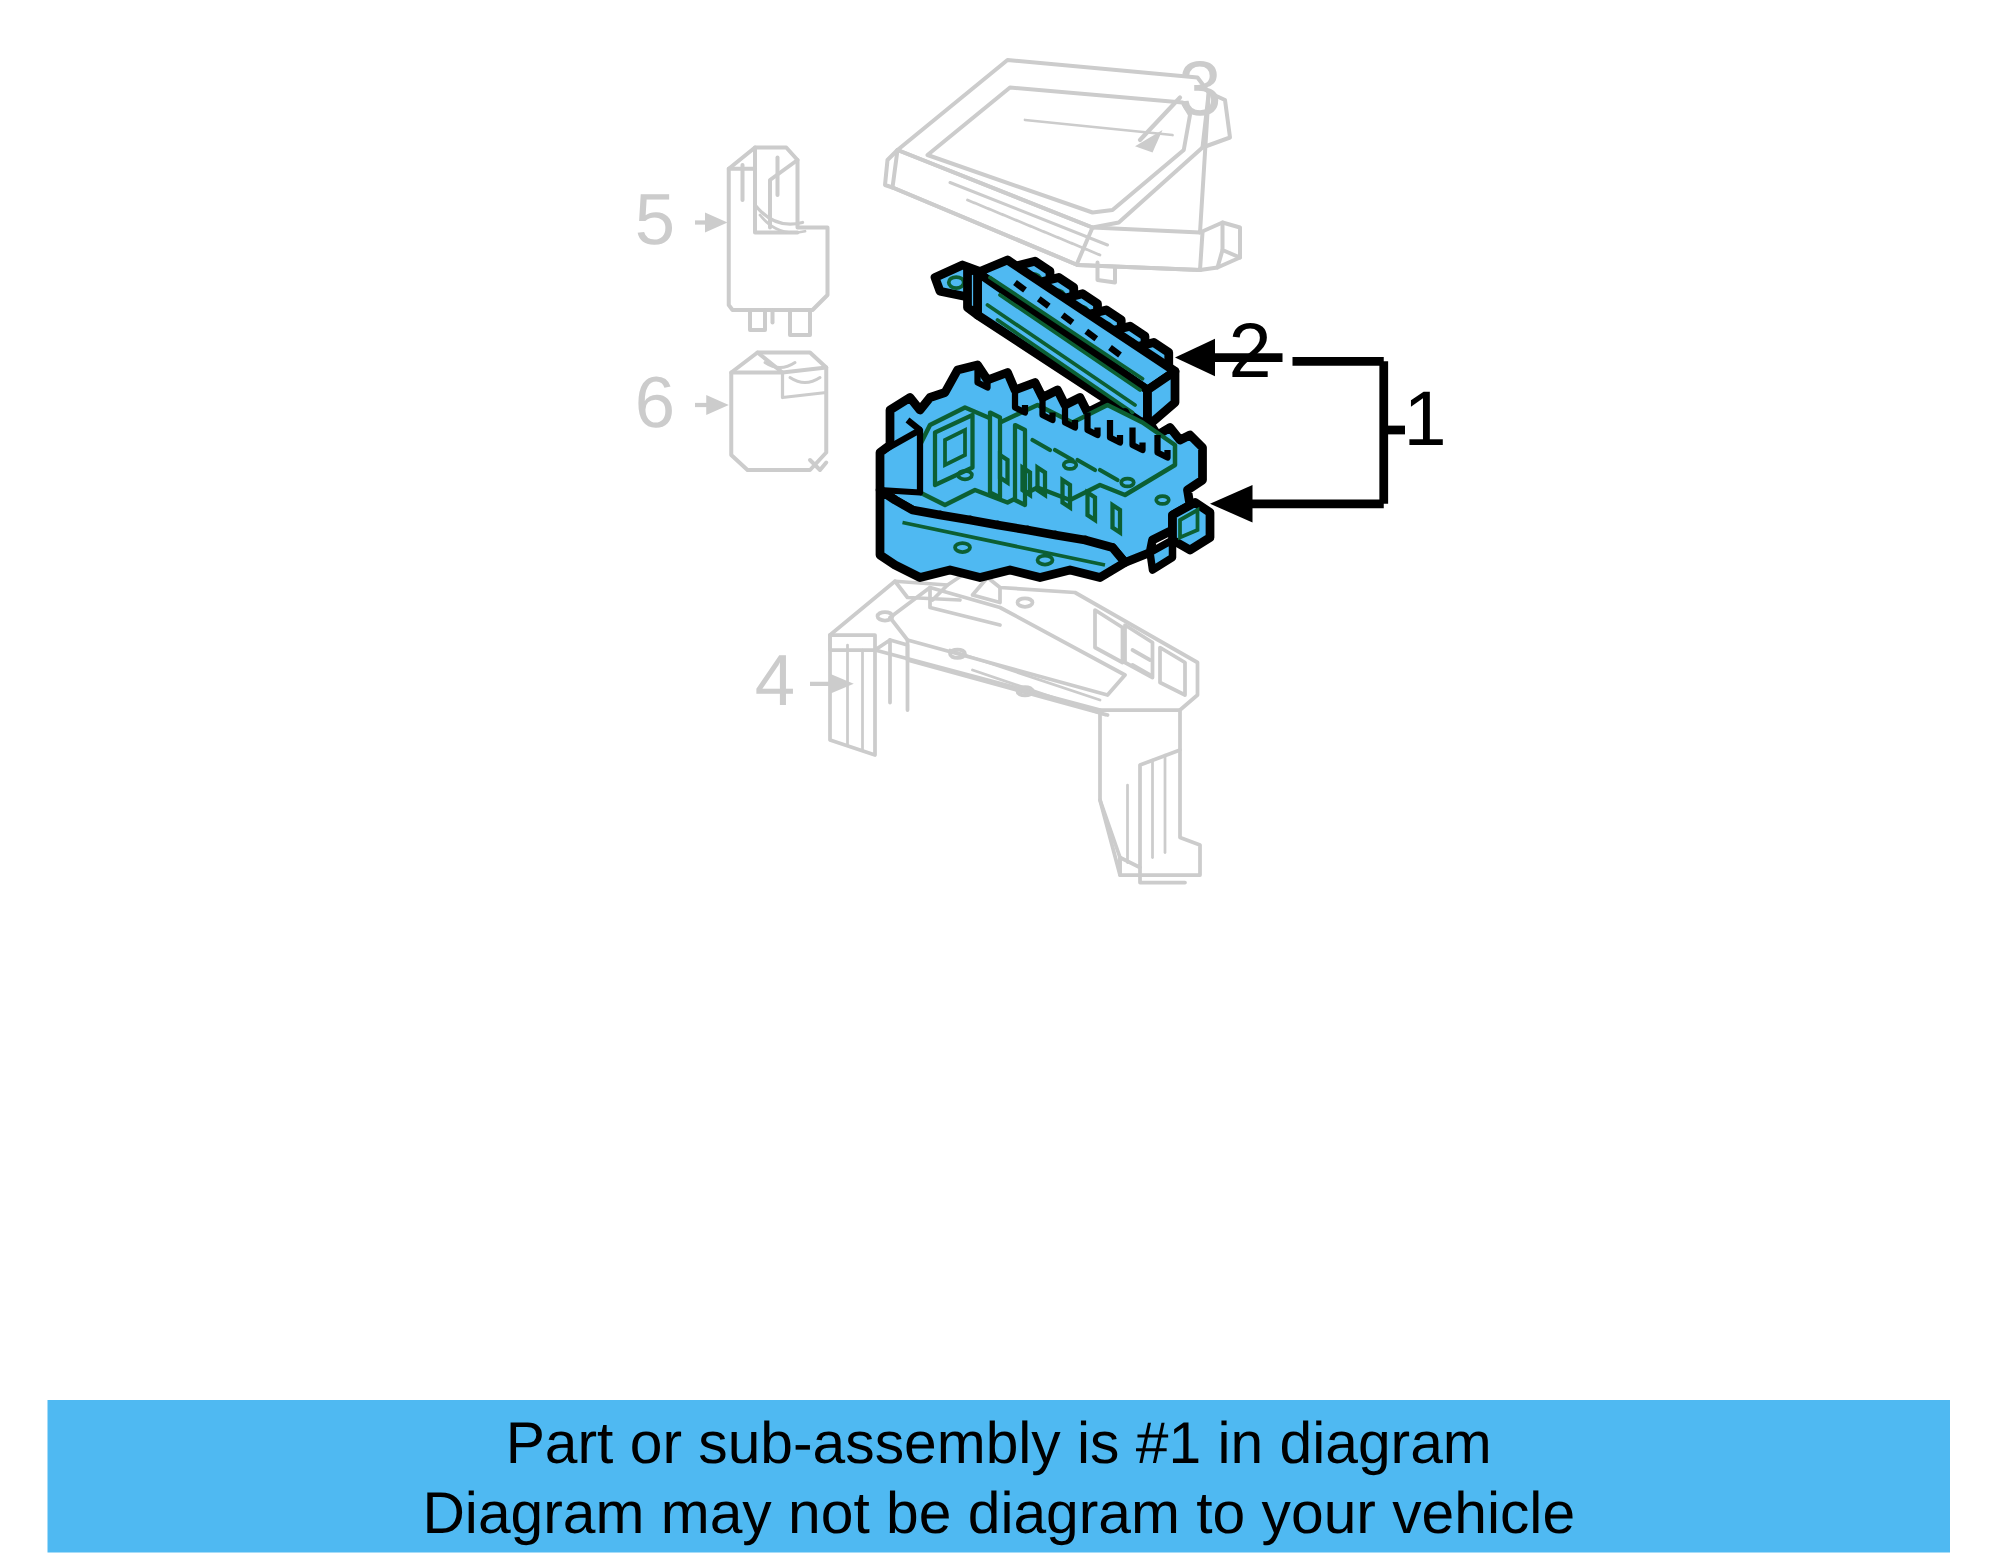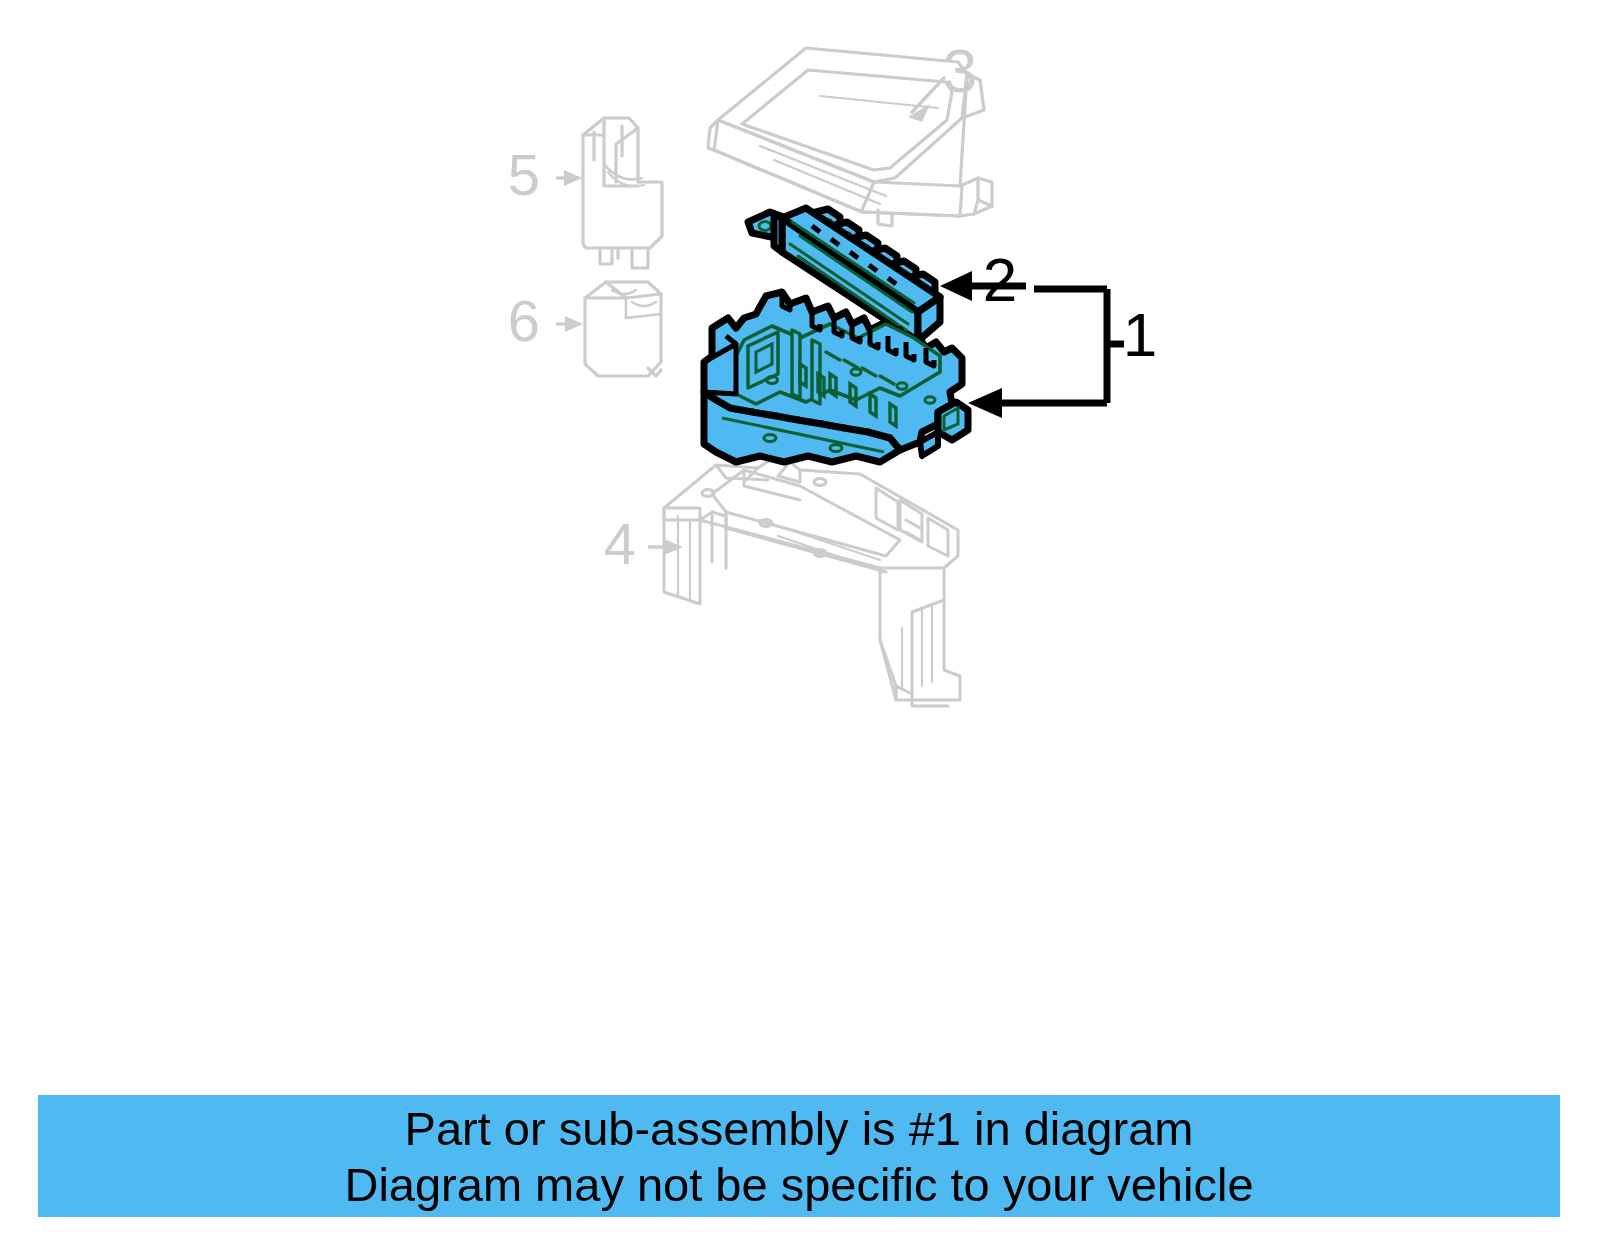--- a/index.html
+++ b/index.html
@@ -30,21 +30,21 @@
     height: 1249px;
     display: block;
   }
   .callout-num {
     font-family: "Liberation Sans", sans-serif;
     font-weight: 400;
   }
   #disclaimer-banner {
     position: absolute;
     left: 38px;
-    top: 1095px;
+    top: 1120px;
     width: 1522px;
     height: 122px;
     background: #4fb9f2;
     box-sizing: border-box;
     display: flex;
     flex-direction: column;
     align-items: center;
     justify-content: flex-start;
     padding-top: 6px;
   }
@@ -320,14 +320,14 @@
       <polygon points="968,403 1002,388 1002,418" fill="#000000"></polygon>
     </g>
     <text class="callout-num" x="1140" y="340" font-size="62" fill="#000000" text-anchor="middle" dominant-baseline="middle">1</text>
 
   </svg>
 
 </div>
 
 <div id="disclaimer-banner">
   <div class="banner-line">Part or sub-assembly is #1 in diagram</div>
-  <div class="banner-line">Diagram may not be specific to your vehicle</div>
+  <div class="banner-line">Diagram may not be diagram to your vehicle</div>
 </div>
 
 </body></html>

